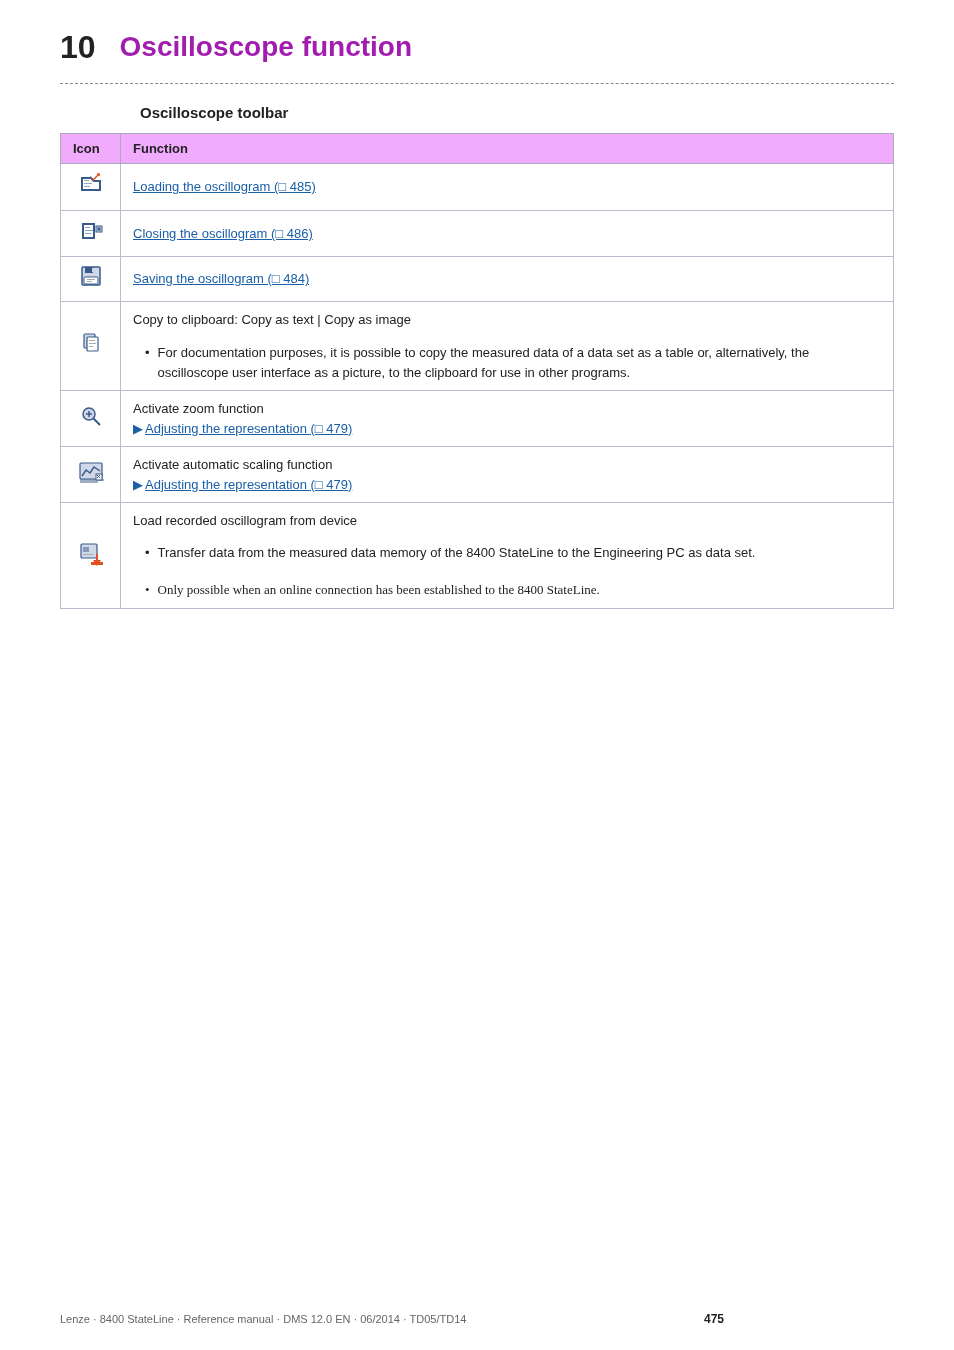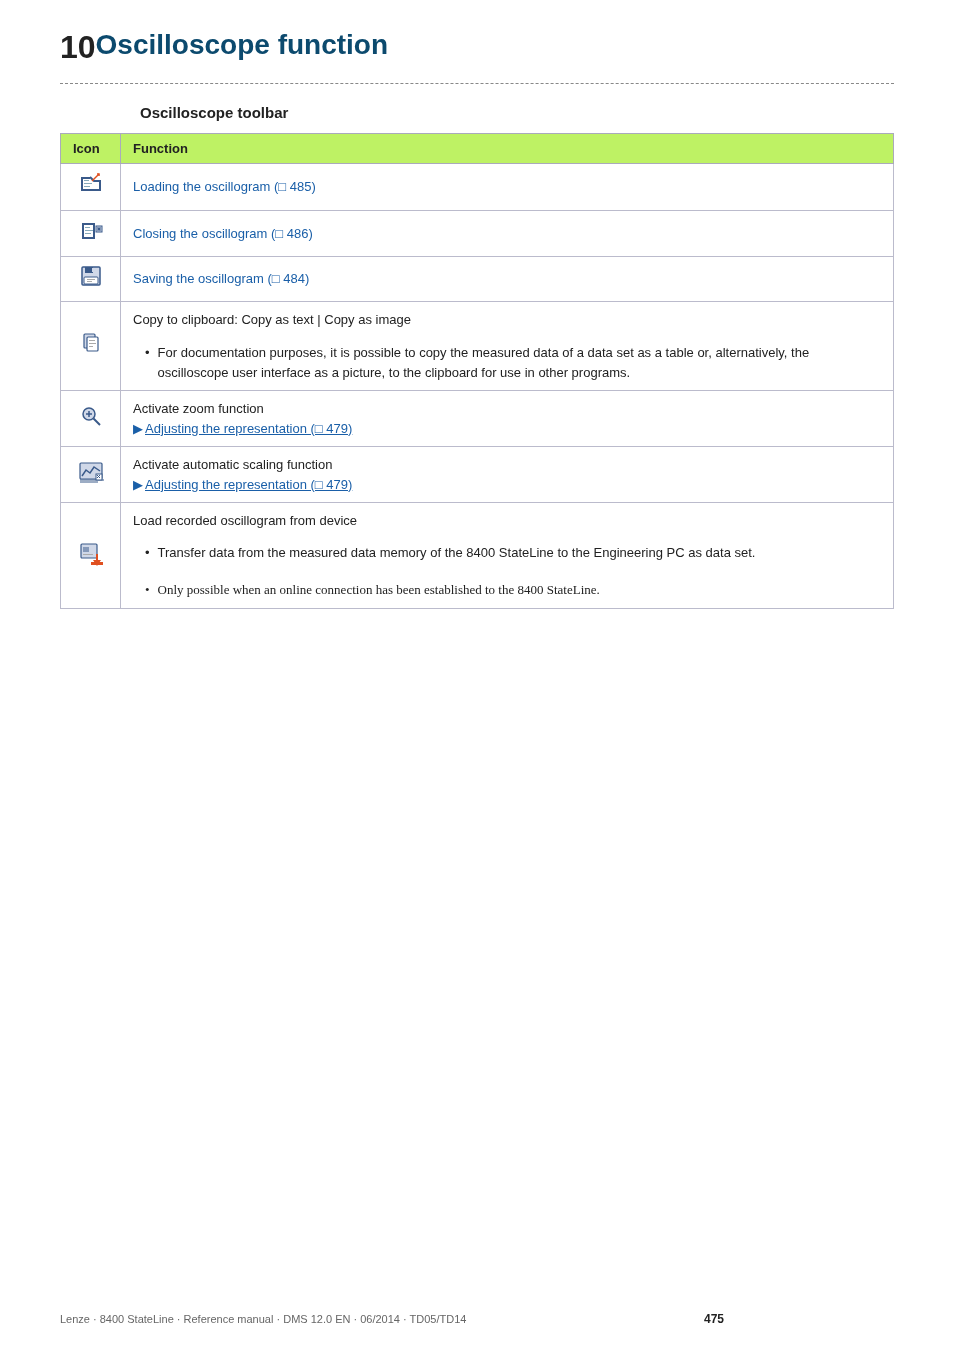--- a/index.html
+++ b/index.html
@@ -15,34 +15,35 @@
     }
 
     .header-section {
       display: flex;
       flex-direction: column;
       margin-bottom: 8px;
     }
 
     .header-row {
       display: flex;
-      align-items: flex-start;
+      align-items: center;
+      gap: 24px;
     }
 
     .chapter-number {
       font-size: 32px;
       font-weight: bold;
       color: #222;
       line-height: 1.1;
     }
 
     .chapter-title {
       font-size: 28px;
       font-weight: bold;
-      color: #0c4a6e;
+      color: #a21caf;
       line-height: 1.1;
     }
 
     .subchapter-row {
       display: flex;
       align-items: baseline;
       gap: 24px;
       margin-top: 4px;
     }
 
@@ -70,21 +71,21 @@
       margin-left: 80px;
     }
 
     .toolbar-table {
       width: 100%;
       border-collapse: collapse;
       margin-left: 0;
     }
 
     .toolbar-table thead tr {
-      background-color: #bef264;
+      background-color: #f0abfc;
     }
 
     .toolbar-table thead th {
       padding: 7px 12px;
       font-weight: bold;
       font-size: 13px;
       text-align: left;
       border: 1px solid #aab;
     }
 
@@ -102,20 +103,21 @@
 
     .icon-cell {
       text-align: center;
       width: 60px;
       font-size: 22px;
       color: #3a5a8a;
     }
 
     .link-text {
       color: #1a5fa8;
+      text-decoration: underline;
       cursor: pointer;
     }
 
     .arrow-link {
       color: #1a5fa8;
       text-decoration: underline;
       cursor: pointer;
     }
 
     .arrow-prefix {

